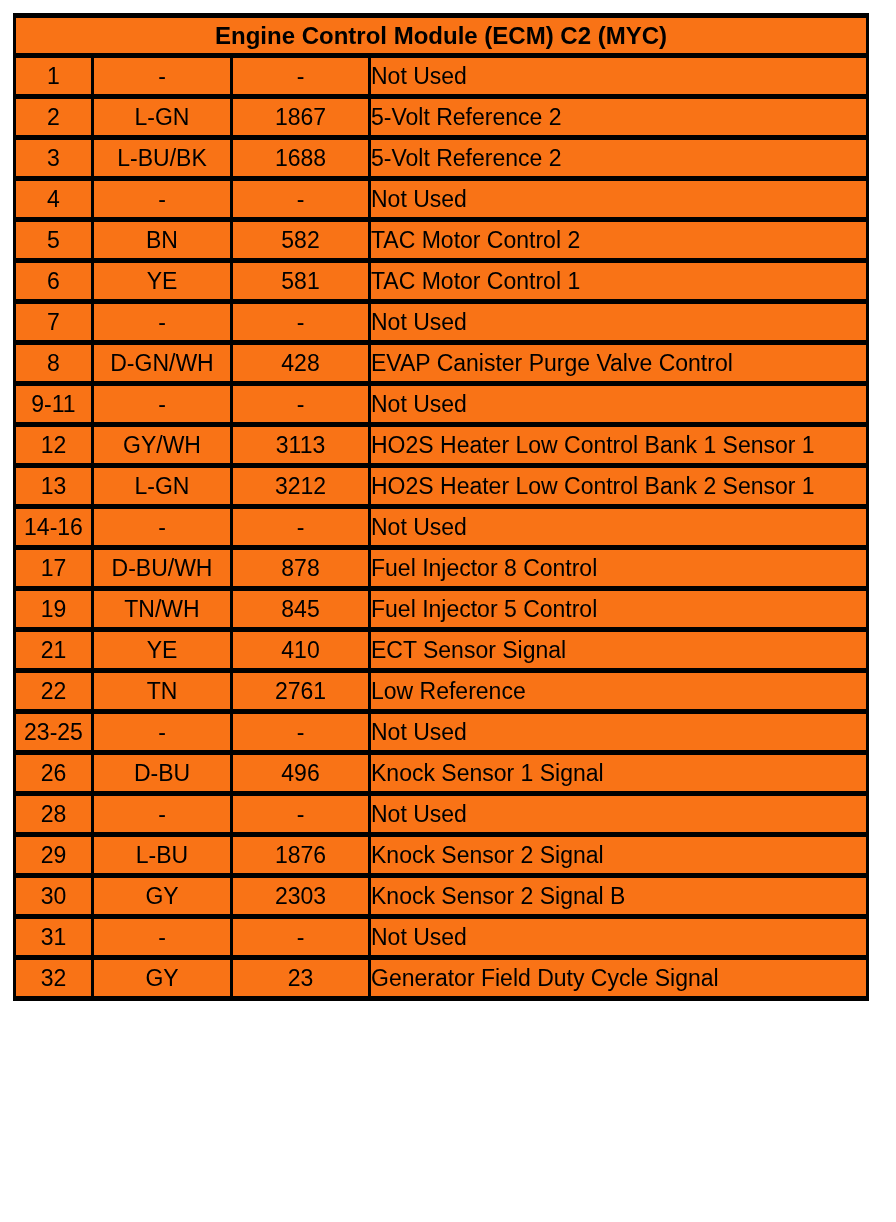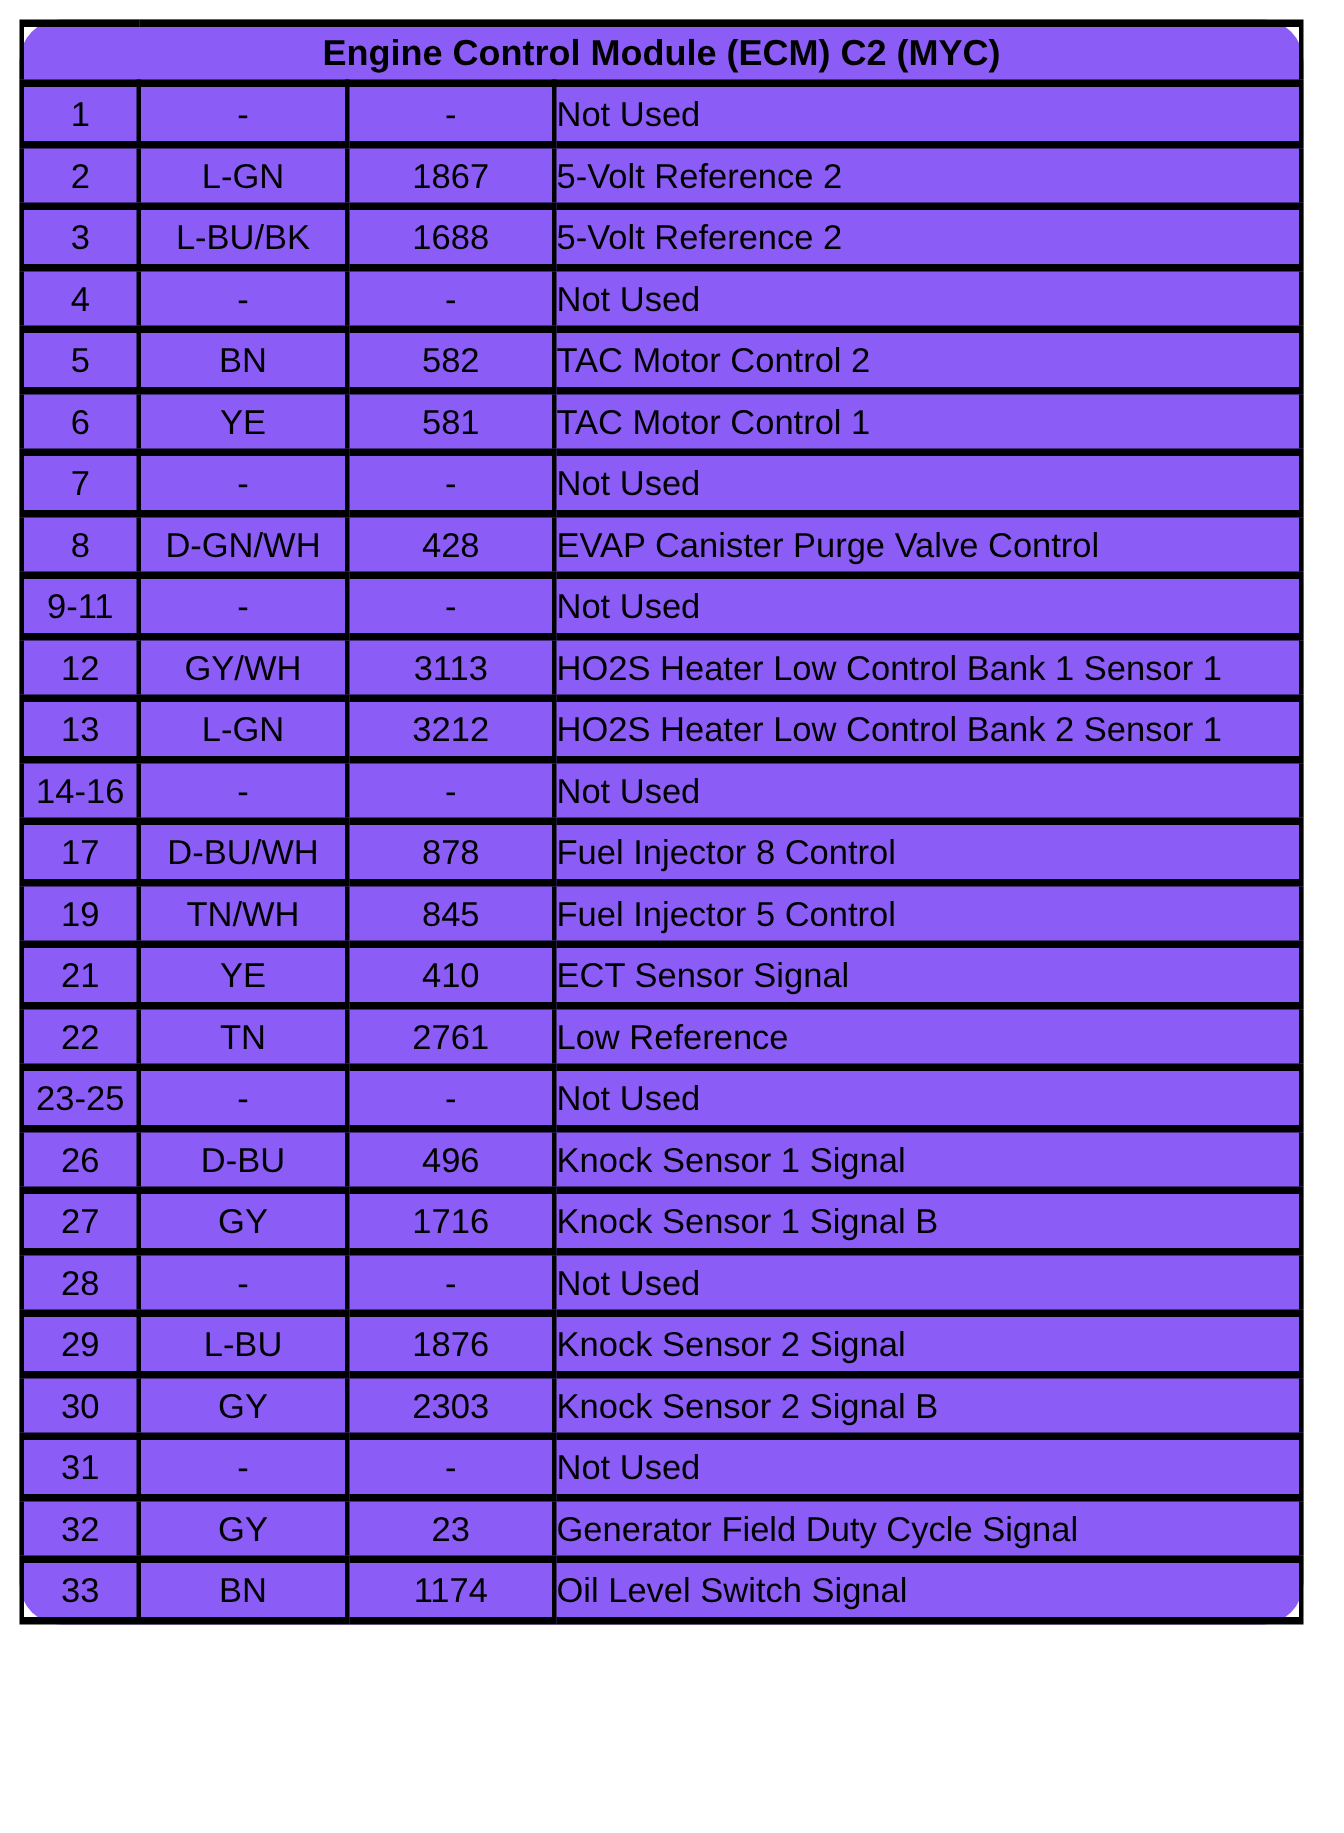--- a/index.html
+++ b/index.html
@@ -11,24 +11,23 @@
     font-family: "Liberation Sans", sans-serif;
     color: #000000;
   }
   .table-wrap {
     position: absolute;
     left: 13px;
     top: 13px;
   }
   table.pinout {
     border-collapse: collapse;
-    background: #8b5cf6;
+    background: #f97316;
     table-layout: fixed;
     width: 853px;
-    border-radius: 28px;
   }
   table.pinout td, table.pinout th {
     border-left: 3px solid #000000;
     border-right: 3px solid #000000;
     border-top: 5px solid #000000;
     border-bottom: 5px solid #000000;
     padding: 0;
     vertical-align: middle;
     overflow: hidden;
     white-space: nowrap;
@@ -175,26 +174,20 @@
     <td class="c">-</td>
     <td class="func">Not Used</td>
   </tr>
         <tr>
     <td class="c">26</td>
     <td class="c">D-BU</td>
     <td class="c">496</td>
     <td class="func">Knock Sensor 1 Signal</td>
   </tr>
         <tr>
-    <td class="c">27</td>
-    <td class="c">GY</td>
-    <td class="c">1716</td>
-    <td class="func">Knock Sensor 1 Signal B</td>
-  </tr>
-        <tr>
     <td class="c">28</td>
     <td class="c">-</td>
     <td class="c">-</td>
     <td class="func">Not Used</td>
   </tr>
         <tr>
     <td class="c">29</td>
     <td class="c">L-BU</td>
     <td class="c">1876</td>
     <td class="func">Knock Sensor 2 Signal</td>
@@ -209,22 +202,16 @@
     <td class="c">31</td>
     <td class="c">-</td>
     <td class="c">-</td>
     <td class="func">Not Used</td>
   </tr>
         <tr>
     <td class="c">32</td>
     <td class="c">GY</td>
     <td class="c">23</td>
     <td class="func">Generator Field Duty Cycle Signal</td>
-  </tr>
-        <tr>
-    <td class="c">33</td>
-    <td class="c">BN</td>
-    <td class="c">1174</td>
-    <td class="func">Oil Level Switch Signal</td>
   </tr>
       </tbody>
   </table>
 </div>
 
 </body></html>

